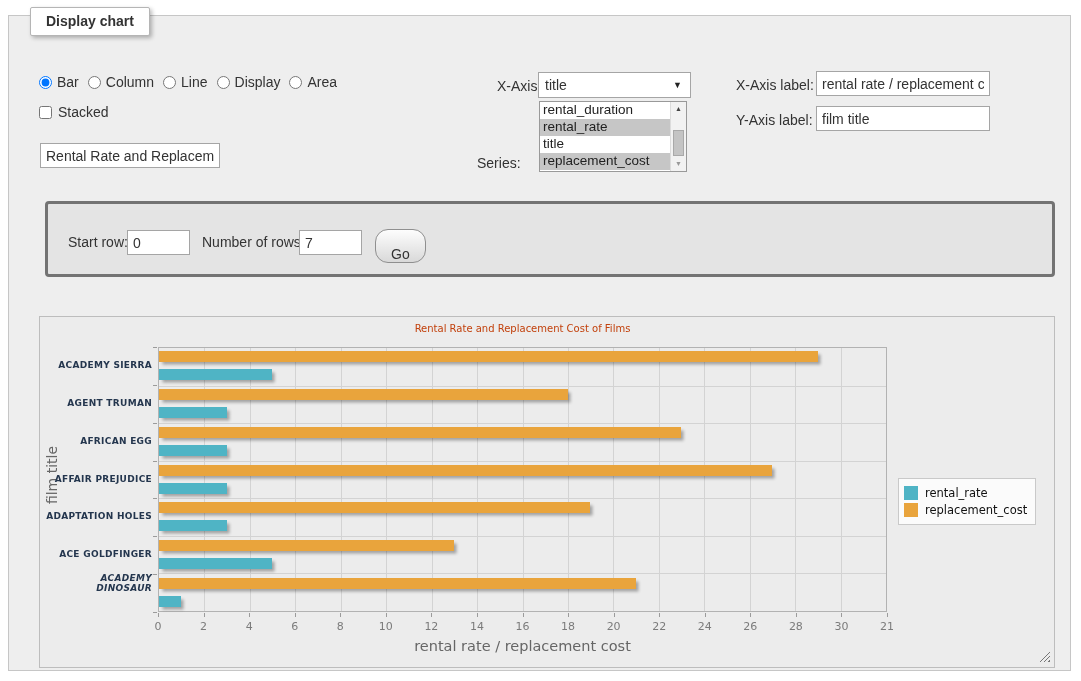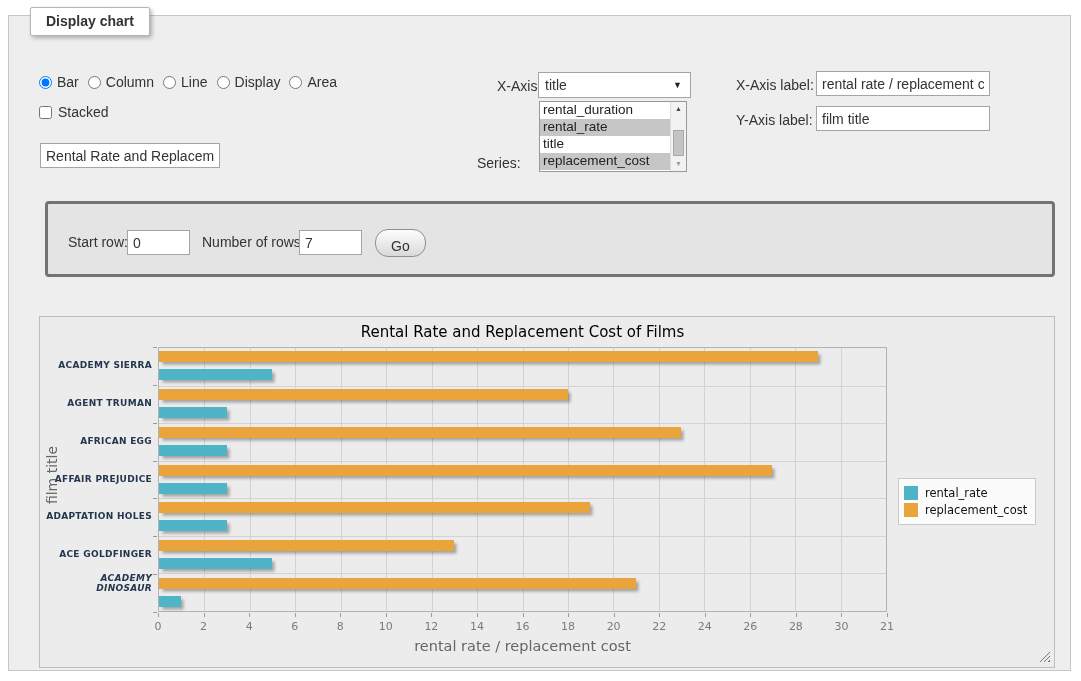--- a/index.html
+++ b/index.html
@@ -72,35 +72,35 @@
 
   
   #rows-panel {
     position:absolute; left:36px; top:185px; width:1010px; height:76px;
     background:#e4e4e4; border:3px solid #737373; border-radius:4px;
   }
   #rows-panel .ctl-label { top:30px; }
   #startrow-input { position:absolute; left:79px; top:26px; width:63px; }
   #numrows-input { position:absolute; left:251px; top:26px; width:63px; }
   #go-button {
-    position:absolute; left:327px; top:25px; height:28px; padding:8px 15px;
+    position:absolute; left:327px; top:25px; height:28px; padding:16px 15px;
     border:1px solid #8f8f8f; border-radius:13px; color:#333; font-size:14px;
     background:linear-gradient(#fdfdfd,#d9d9d9); cursor:pointer;
     font-family:"Liberation Sans", sans-serif;
   }
 
   
   #chart {
     position:absolute; left:30px; top:300px; width:1016px; height:352px;
     background:#ececec; border:1px solid #bdbdbd;
     font-family:"DejaVu Sans", sans-serif;
   }
   #chart-title {
     position:absolute; left:118px; top:6px; width:729px; text-align:center;
-    font-size:15px; color:#000000;
+    font-size:10px; color:#c2410c;
   }
   #grid {
     position:absolute; left:118px; top:30px; width:729px; height:265px;
     border:1px solid #b2b2b2; background:#ececec;
   }
   .vline { position:absolute; top:0; bottom:0; width:1px; background:#d3d3d3; }
   .hline { position:absolute; left:0; right:0; height:1px; background:#d3d3d3; }
   .bar { position:absolute; left:0; height:11px; box-shadow:2.5px 2.5px 3px rgba(0,0,0,0.32); }
   .cat-label {
     position:absolute; width:110px; left:2px; text-align:right;

